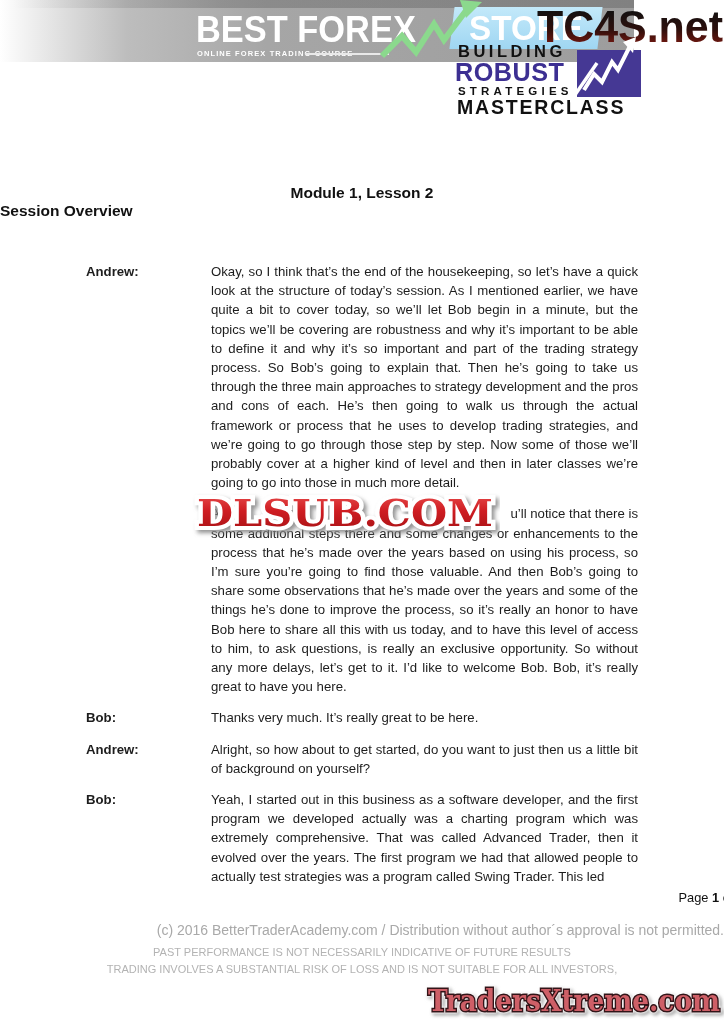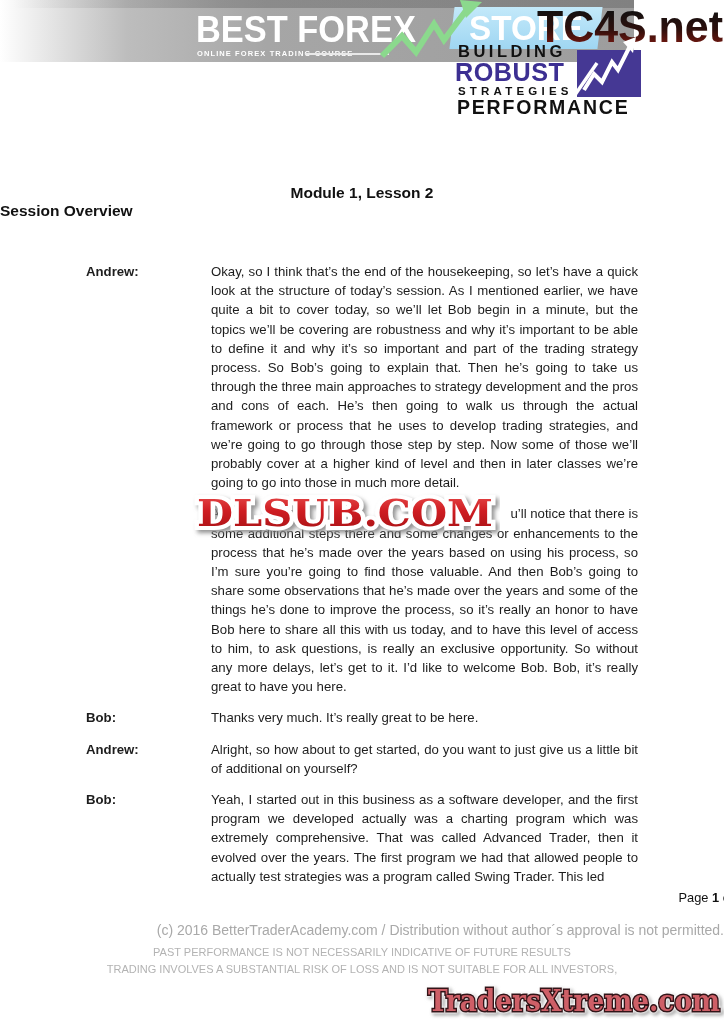--- a/index.html
+++ b/index.html
@@ -92,21 +92,21 @@
       </linearGradient>
     </defs>
     <text x="96" y="42" text-anchor="middle" font-family="Liberation Sans, sans-serif" font-weight="bold" font-size="44" fill="url(#tcg)" textLength="186" lengthAdjust="spacingAndGlyphs">TC4S.net</text>
   </svg>
 </div>
 
 <div class="mc">
   <div class="l1">BUILDING</div>
   <div class="l2">ROBUST</div>
   <div class="l3">STRATEGIES</div>
-  <div class="l4">PERFORMANCE</div>
+  <div class="l4">MASTERCLASS</div>
   <svg class="sq" width="90" height="110" viewBox="0 0 90 110">
     <rect x="7" y="16" width="64" height="47" fill="#453894"></rect>
     <polyline points="14,56 24,40 32,48 42,28 48,36 60,12" fill="none" stroke="#ffffff" stroke-width="4" stroke-linejoin="miter"></polyline>
     <polygon points="53,8 66,3 63,19" fill="#ffffff"></polygon>
     <line x1="0" y1="68" x2="27" y2="29" stroke="#ffffff" stroke-width="3.5"></line>
   </svg>
 </div>
 
 <div class="title1">Module 1, Lesson 2</div>
 <div class="title2">Session Overview</div>
@@ -129,21 +129,21 @@
     </div>
   </div>
 
   <div class="t-row">
     <div class="t-speaker">Bob:</div>
     <div class="t-speech">Thanks very much. It’s really great to be here.</div>
   </div>
 
   <div class="t-row">
     <div class="t-speaker">Andrew:</div>
-    <div class="t-speech">Alright, so how about to get started, do you want to just give us a little bit of additional on yourself?</div>
+    <div class="t-speech">Alright, so how about to get started, do you want to just then us a little bit of background on yourself?</div>
   </div>
 
   <div class="t-row">
     <div class="t-speaker">Bob:</div>
     <div class="t-speech">Yeah, I started out in this business as a software developer, and the first program we developed actually was a charting program which was extremely comprehensive. That was called Advanced Trader, then it evolved over the years. The first program we had that allowed people to actually test strategies was a program called Swing Trader. This led</div>
   </div>
 
 </div>
 
 <svg class="wm-center" width="310" height="50" viewBox="0 0 310 50">

